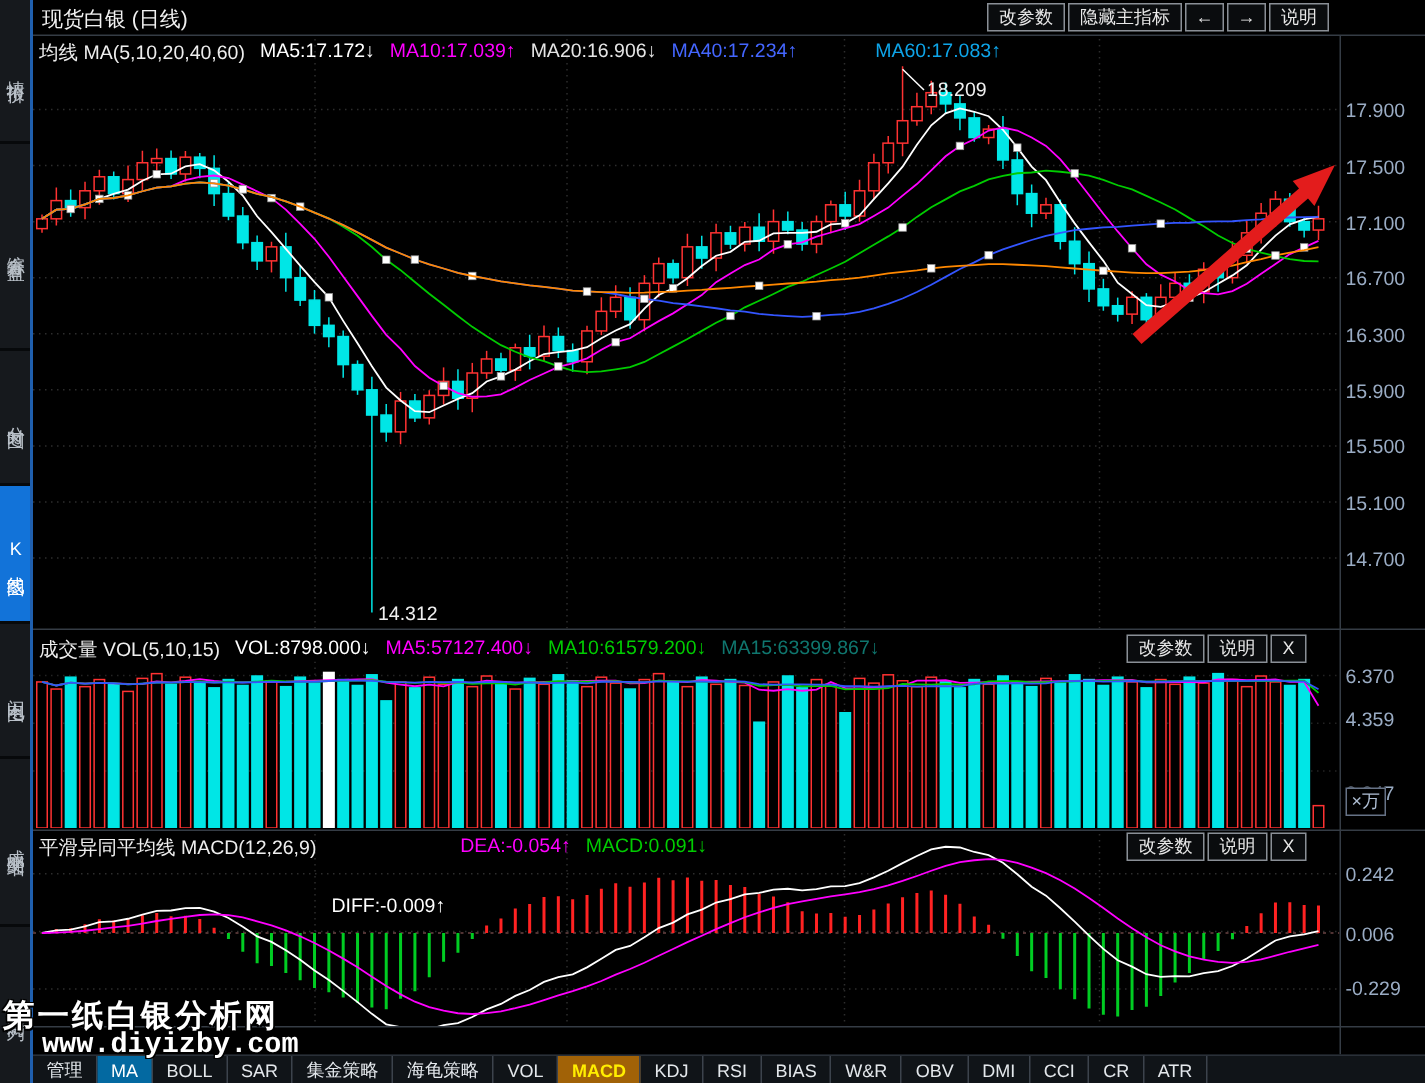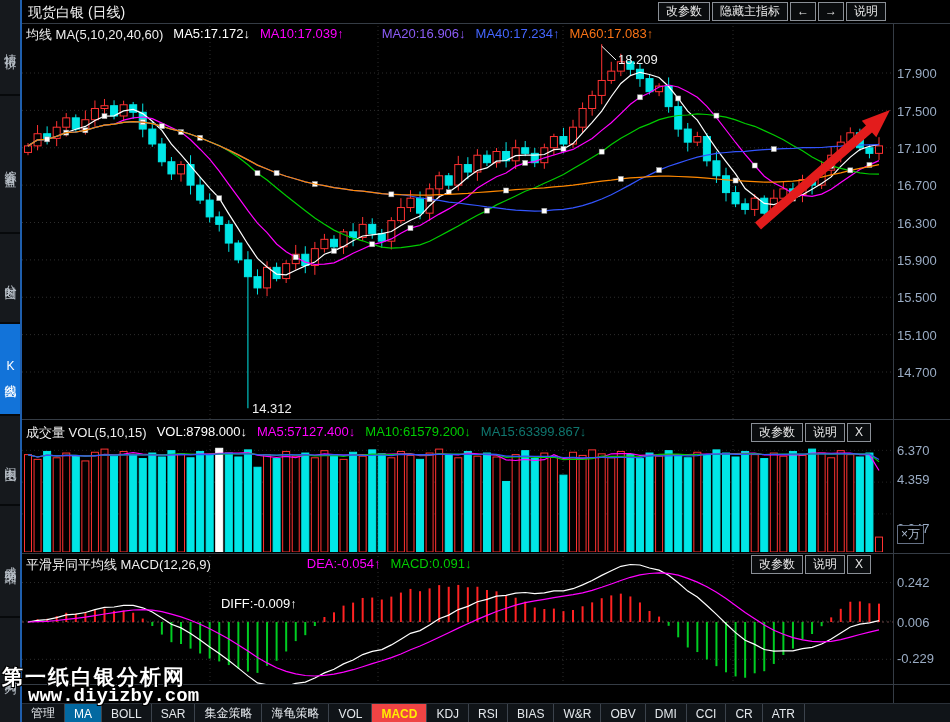--- a/index.html
+++ b/index.html
@@ -29,21 +29,21 @@
   .vsep{position:absolute;left:893px;top:24px;width:1px;height:679px;background:#353c45;z-index:3;}
   .hline{position:absolute;left:22px;width:928px;height:1px;background:#353c45;z-index:3;}
   
   .xlab{position:absolute;top:720px;font-size:13px;color:#cdd4dc;z-index:4;}
   
   .tabbar{position:absolute;left:22px;top:703px;width:928px;height:19px;background:#101418;
           display:flex;align-items:stretch;z-index:6;border-top:1px solid #2a3038;}
   .tab{flex:0 0 auto;display:flex;align-items:center;padding:0 9px;font-size:12px;color:#e4e8ec;
        border-right:1px solid #3c434c;cursor:pointer;white-space:nowrap;}
   .tab.active{background:#0369a1;color:#fff;}
-  .tab.accent{background:#ef4444;color:#ffee00;font-weight:bold;}
+  .tab.accent{background:#a16207;color:#ffee00;font-weight:bold;}
   
   .wm1{position:absolute;left:2px;top:663px;font-size:21px;font-weight:bold;color:#fff;letter-spacing:2px;z-index:10;
        text-shadow:1px 1px 0 #000,-1px -1px 0 #000,1px -1px 0 #000,-1px 1px 0 #000;}
   .wm2{position:absolute;left:28px;top:685px;font-size:19px;font-weight:bold;color:#fff;z-index:10;
        font-family:"Liberation Mono","DejaVu Sans Mono",monospace;
        text-shadow:1px 1px 0 #000,-1px -1px 0 #000,1px -1px 0 #000,-1px 1px 0 #000;}
   .annot{position:absolute;font-size:13px;color:#f0f0f0;z-index:4;}
   svg.canvas{position:absolute;left:0;top:0;z-index:2;}
 </style>
 </head>
@@ -526,23 +526,23 @@
       <div class="btn arrow">←</div>
       <div class="btn arrow">→</div>
       <div class="btn">说明</div>
     </div>
   </div>
 
   <div class="ind-row" style="top:26px">
     <span>均线 MA(5,10,20,40,60)</span>
     <span style="color: rgb(255, 255, 255);">MA5:17.172↓</span>
     <span style="color: rgb(255, 0, 255);">MA10:17.039↑</span>
-    <span style="color: #8b5cf6; margin-left: 28px;">MA20:16.906↓</span>
+    <span style="color: #e5e5e5;">MA20:16.906↓</span>
     <span style="color: rgb(68, 102, 255);">MA40:17.234↑</span>
-    <span style="color: #f97316;">MA60:17.083↑</span>
+    <span style="color: #0ea5e9; margin-left: 42px;">MA60:17.083↑</span>
   </div>
 
   <div class="vsep"></div>
   <div class="axis-label" style="top:66px">17.900</div>
   <div class="axis-label" style="top:104px">17.500</div>
   <div class="axis-label" style="top:141px">17.100</div>
   <div class="axis-label" style="top:178px">16.700</div>
   <div class="axis-label" style="top:216px">16.300</div>
   <div class="axis-label" style="top:253px">15.900</div>
   <div class="axis-label" style="top:290px">15.500</div>

